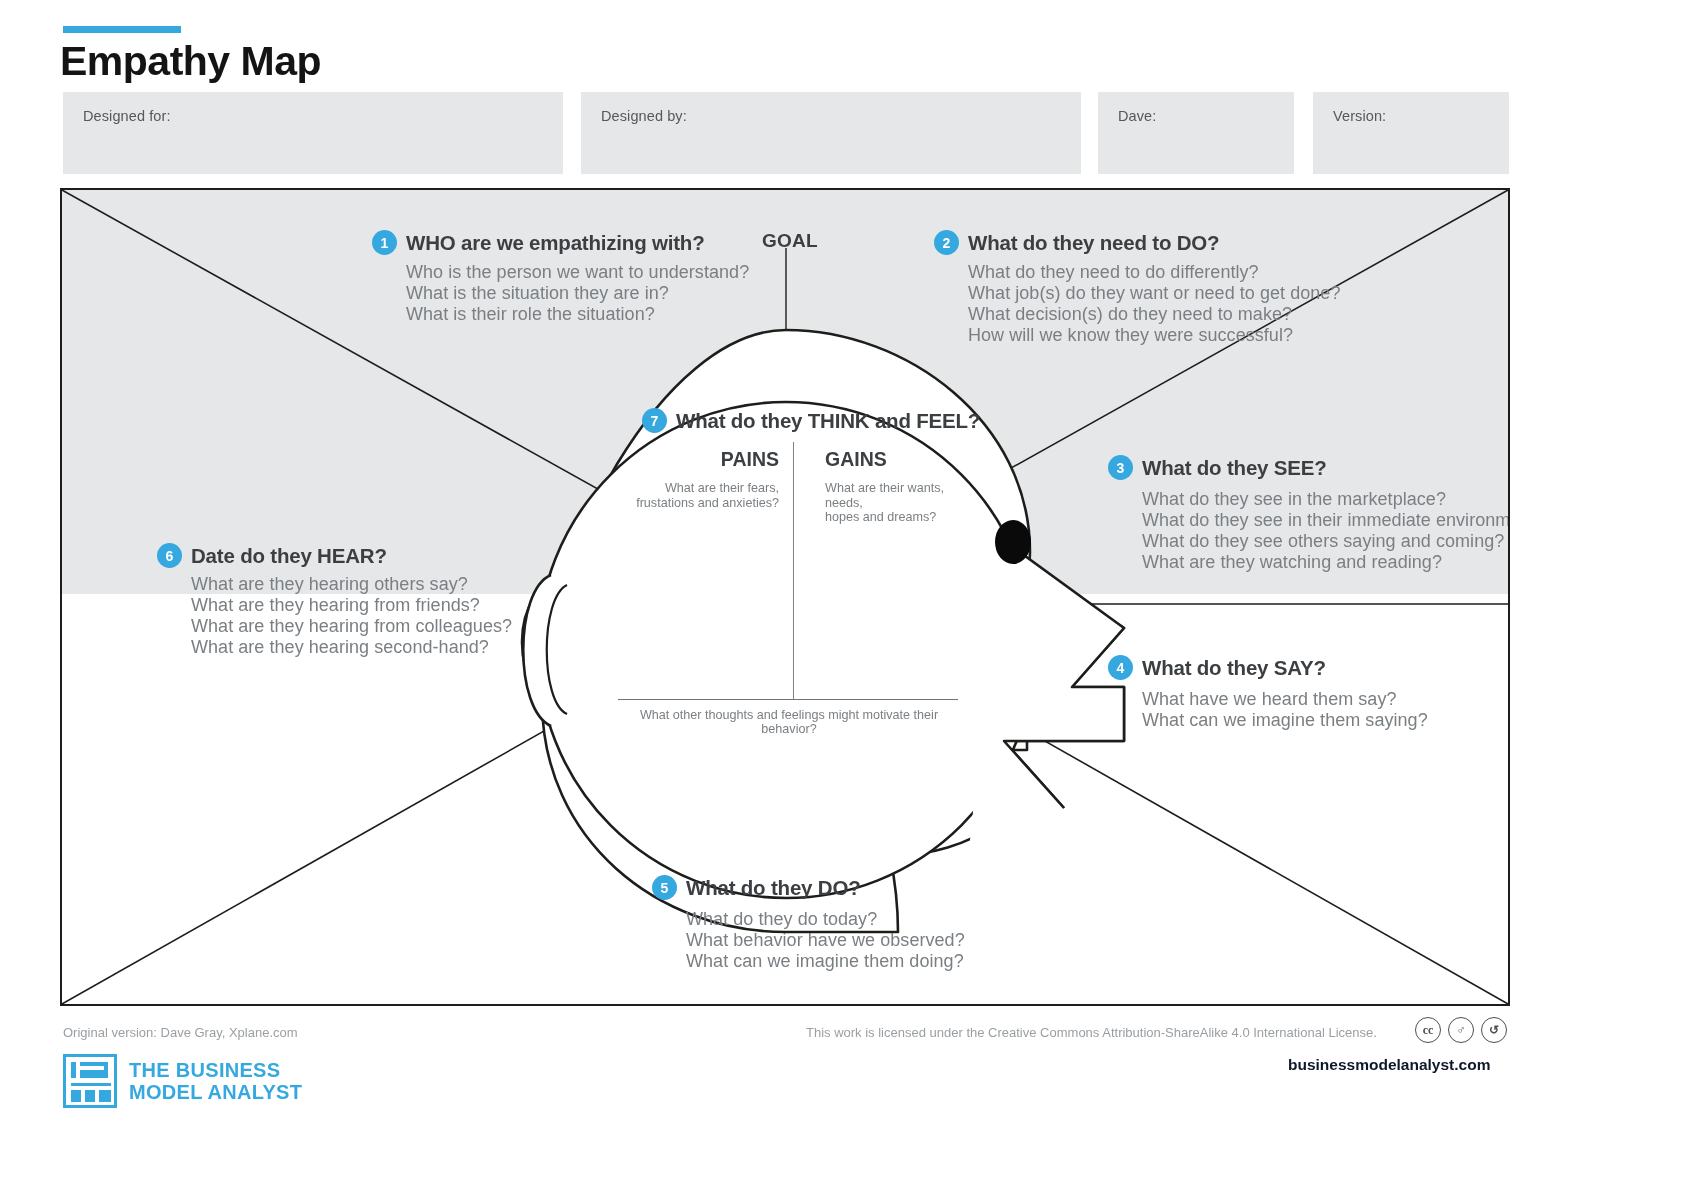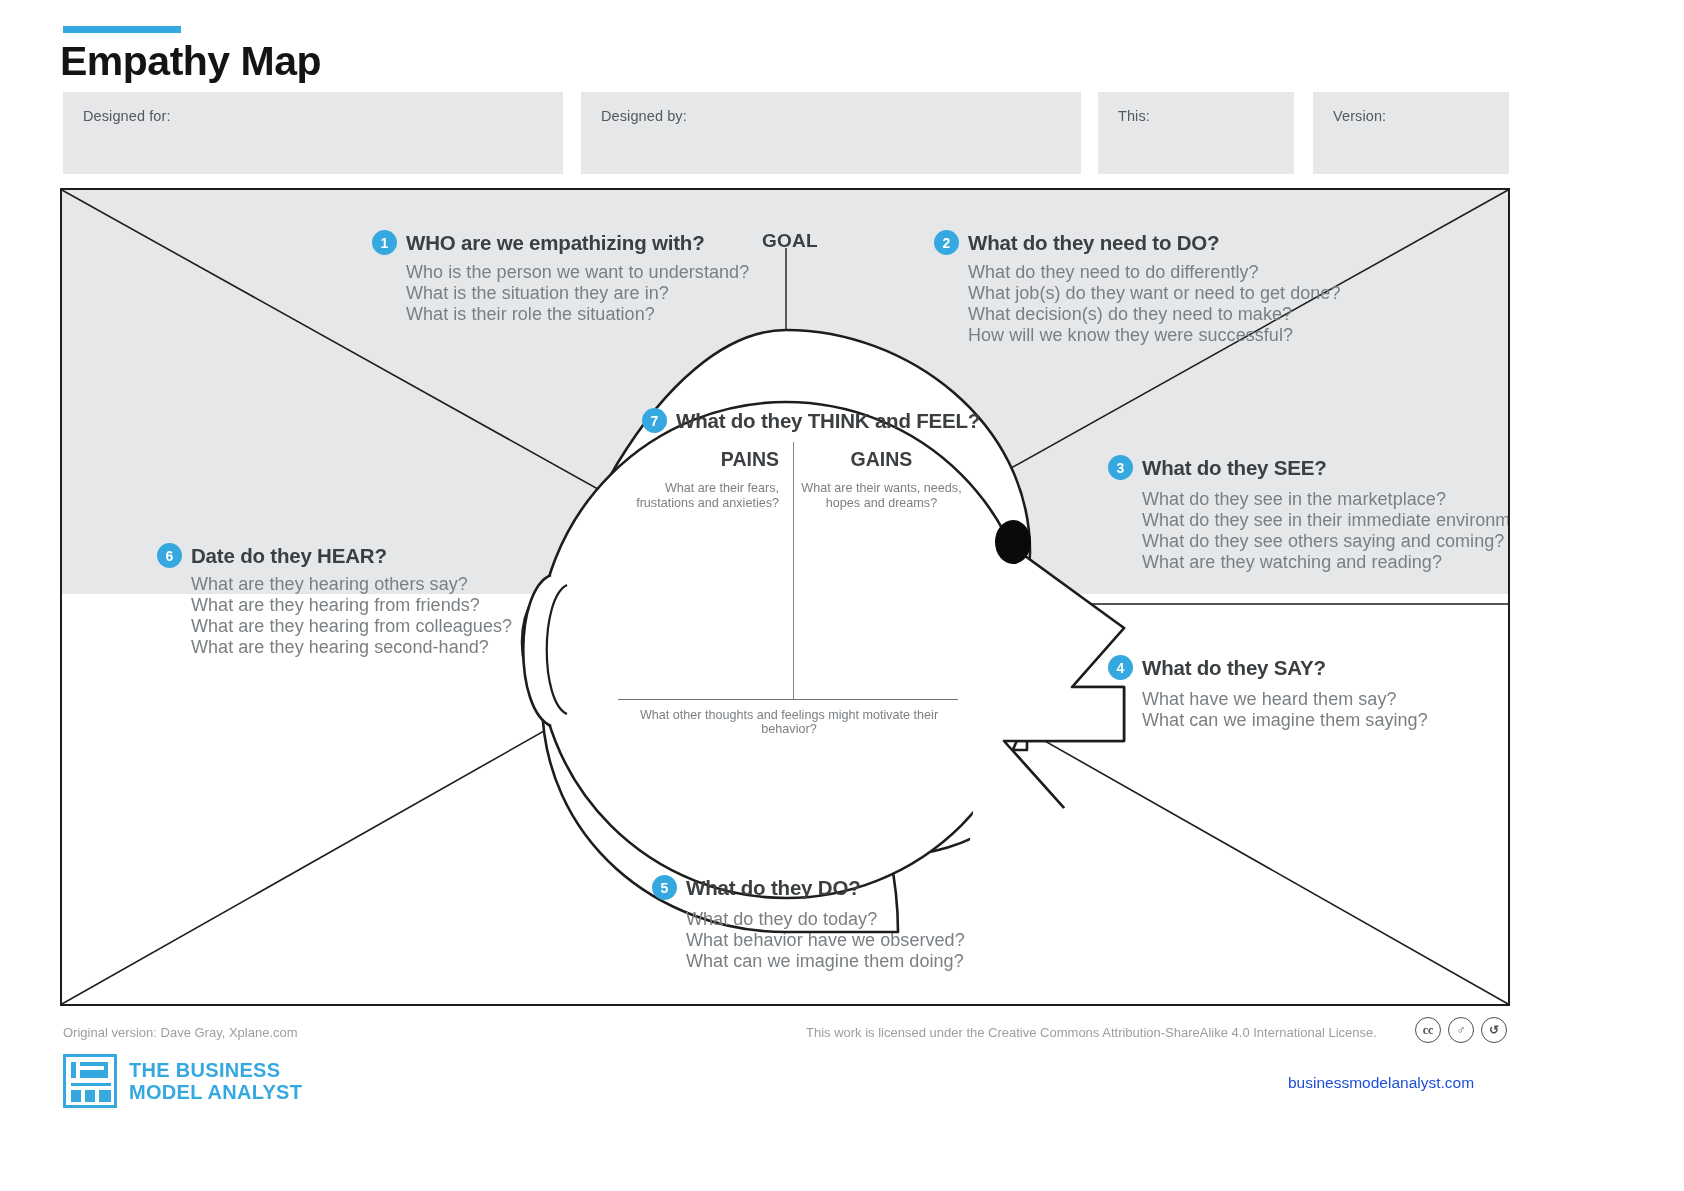--- a/index.html
+++ b/index.html
@@ -93,21 +93,21 @@
     font-size:19px; font-weight:600; color:#3b3f42; letter-spacing:.2px;
   }
 
   
   #pg-wrap{
     position:absolute; left:556px; top:258px; width:350px;
   }
   #pg-row{ display:flex; }
   .pg-col{ width:175px; }
   .pg-col.left{ text-align:right; padding-right:14px; }
-  .pg-col.right{ text-align:center; padding-left:2px; }
+  .pg-col.right{ text-align:left; padding-left:32px; }
   .pg-title{ font-size:19.5px; font-weight:600; color:#3b3f42; }
   .pg-sub{ font-size:12.6px; line-height:1.17; color:#7a7f83; margin-top:10px; }
   #pg-divider{
     position:absolute; left:731px; top:252px; width:1px; height:257px;
     background:#7d8285;
   }
   #think-hr{
     position:absolute; left:556px; top:509px; width:340px; height:1px;
     background:#6f7477;
   }
@@ -140,39 +140,39 @@
   }
   #logo-mark{
     width:54px; height:54px; border:3px solid #35a8e0; background:#ffffff;
     position:relative;
   }
   #logo-mark i{ position:absolute; background:#35a8e0; display:block; }
   #logo-text{ line-height:1.12; }
   #logo-l1{ font-size:20px; font-weight:bold; color:#35a8e0; letter-spacing:.3px; }
   #logo-l2{ font-size:20px; font-weight:bold; color:#35a8e0; letter-spacing:.3px; }
   #site-url{
-    position:absolute; left:1288px; top:68px;
-    font-size:15.5px; font-weight:normal; color:#1d4ed8;
+    position:absolute; left:1288px; top:50px;
+    font-size:15.5px; font-weight:bold; color:#0f172a;
   }
 </style>
 </head>
 <body>
 
 <div id="header-area">
   <div id="title-rule"></div>
   <h1 id="page-title">Empathy Map</h1>
 
   <div class="meta-box" id="meta-designed-for">
     <span class="meta-label">Designed for:</span>
   </div>
   <div class="meta-box" id="meta-designed-by">
     <span class="meta-label">Designed by:</span>
   </div>
   <div class="meta-box" id="meta-date">
-    <span class="meta-label">This:</span>
+    <span class="meta-label">Dave:</span>
   </div>
   <div class="meta-box" id="meta-version">
     <span class="meta-label">Version:</span>
   </div>
 </div>
 
 <div id="canvas">
 
   <svg width="1446" height="814" viewBox="0 0 1446 814">
 

